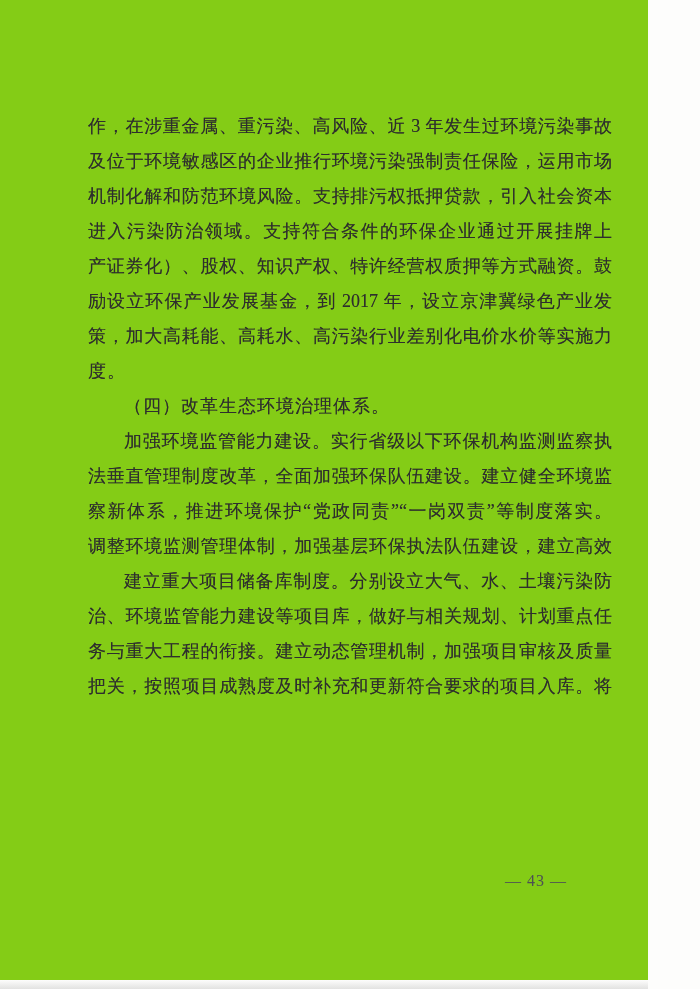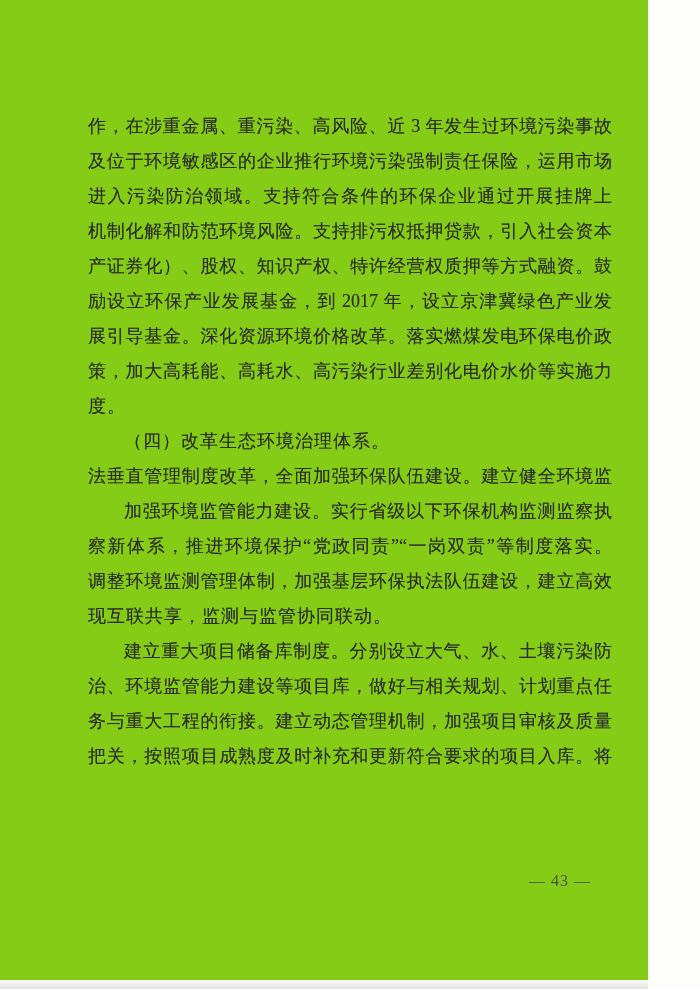--- a/index.html
+++ b/index.html
@@ -44,21 +44,21 @@
     padding-left: 36px;
     width: 488px;
   }
   .page-number {
     position: absolute;
     left: 505px;
     top: 868px;
     width: 110px;
     height: 26px;
     line-height: 26px;
-    text-align: center;
+    text-align: left;
     font-size: 16px;
     color: #4d4f55;
     letter-spacing: 1px;
     white-space: pre;
   }
   .bottom-edge {
     position: absolute;
     left: 0;
     top: 980px;
     width: 700px;
@@ -66,33 +66,31 @@
     background: linear-gradient(#fdfdfc, #e2e2e1);
   }
 </style>
 </head>
 <body>
 
 <div class="page">
   <div class="text-block">
     <div class="line justify">作，在涉重金属、重污染、高风险、近 3 年发生过环境污染事故</div>
     <div class="line justify">及位于环境敏感区的企业推行环境污染强制责任保险，运用市场</div>
+    <div class="line justify">机制化解和防范环境风险。支持排污权抵押贷款，引入社会资本</div>
     <div class="line justify">进入污染防治领域。支持符合条件的环保企业通过开展挂牌上</div>
-    <div class="line justify">机制化解和防范环境风险。支持排污权抵押贷款，引入社会资本</div>
     <div class="line justify">产证券化）、股权、知识产权、特许经营权质押等方式融资。鼓</div>
     <div class="line justify">励设立环保产业发展基金，到 2017 年，设立京津冀绿色产业发</div>
-    <div class="line justify">展引导基金。深化资源环境价格改革。落实燃煤发电环保电价政</div>
     <div class="line justify">策，加大高耗能、高耗水、高污染行业差别化电价水价等实施力</div>
     <div class="line">度。</div>
     <div class="line indent">（四）改革生态环境治理体系。</div>
+    <div class="line indent justify">加强环境监管能力建设。实行省级以下环保机构监测监察执</div>
     <div class="line justify">法垂直管理制度改革，全面加强环保队伍建设。建立健全环境监</div>
-    <div class="line indent justify">加强环境监管能力建设。实行省级以下环保机构监测监察执</div>
     <div class="line justify">察新体系，推进环境保护“党政同责”“一岗双责”等制度落实。</div>
     <div class="line justify">调整环境监测管理体制，加强基层环保执法队伍建设，建立高效</div>
-    <div class="line">现互联共享，监测与监管协同联动。</div>
     <div class="line indent justify">建立重大项目储备库制度。分别设立大气、水、土壤污染防</div>
     <div class="line justify">治、环境监管能力建设等项目库，做好与相关规划、计划重点任</div>
     <div class="line justify">务与重大工程的衔接。建立动态管理机制，加强项目审核及质量</div>
     <div class="line justify">把关，按照项目成熟度及时补充和更新符合要求的项目入库。将</div>
   </div>
 
   <div class="page-number">— 43 —</div>
 
   <div class="bottom-edge"></div>
 </div>

